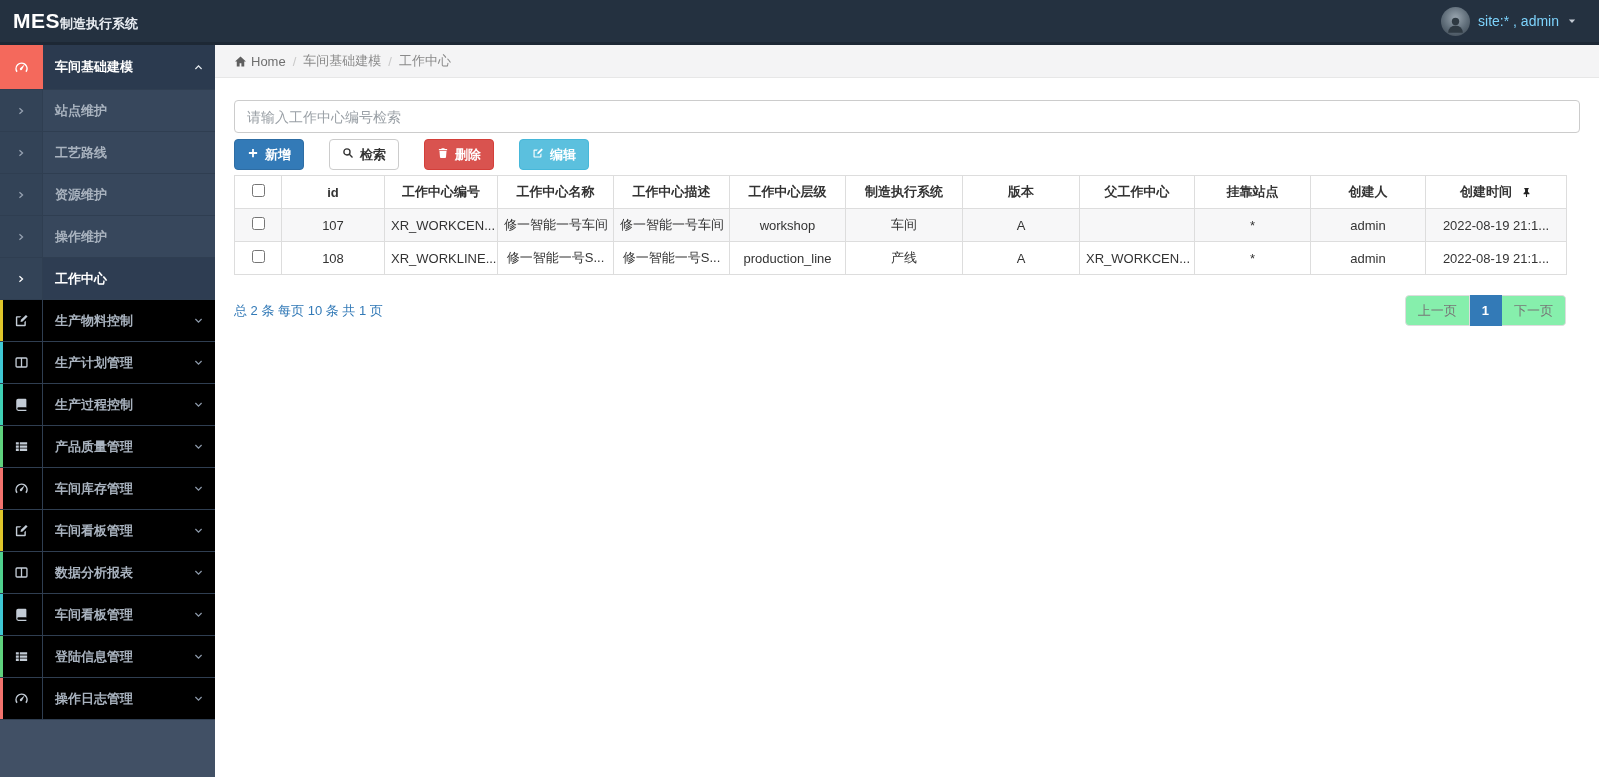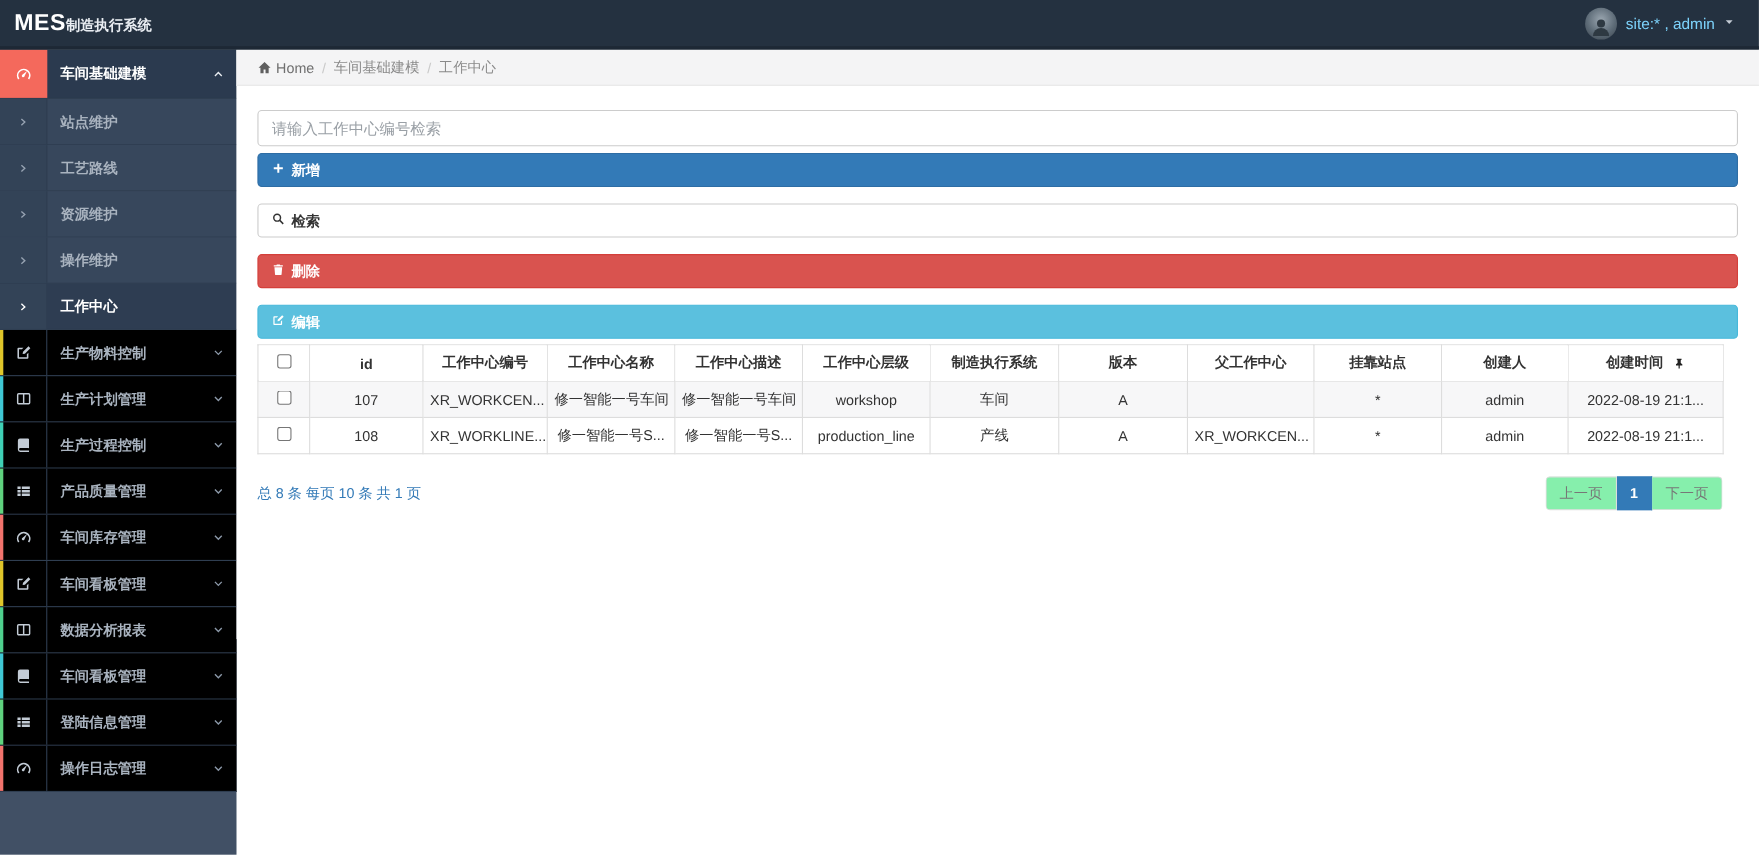--- a/index.html
+++ b/index.html
@@ -56,21 +56,21 @@
   .crumb-sep { color:#c9c9c9; }
   .crumb { color:#8a8a8a; }
   .crumb-home { color:#6f6f6f; display:flex; align-items:center; gap:4px; cursor:pointer; }
 
   .main { padding:22px 19px 0 19px; }
   .search-input { width:100%; height:33px; border:1px solid #ccc; border-radius:4px;
     padding:0 12px; font-size:14px; color:#555; outline:none;
     font-family:"Liberation Sans","DejaVu Sans",sans-serif; }
   .search-input::placeholder { color:#9aa0a6; }
 
-  .toolbar { margin-top:6px; display:flex; gap:15px;flex-direction:column; }
+  .toolbar { margin-top:6px; display:flex; gap:25px; }
   .btn { height:31px; padding:0 12px; border-radius:4px; font-size:13px; font-weight:bold;
     display:inline-flex; align-items:center; gap:6px; cursor:pointer; border:1px solid transparent;
     font-family:"Liberation Sans","DejaVu Sans",sans-serif; }
   .btn svg { width:12px; height:12px; }
   .btn-primary { background:#337ab7; border-color:#2e6da4; color:#fff; }
   .btn-default { background:#fff; border-color:#ccc; color:#333; }
   .btn-danger  { background:#d9534f; border-color:#d43f3a; color:#fff; }
   .btn-info    { background:#5bc0de; border-color:#46b8da; color:#fff; }
 
   
@@ -452,21 +452,21 @@
             <td>A</td>
             <td>XR_WORKCEN...</td>
             <td>*</td>
             <td>admin</td>
             <td>2022-08-19 21:1...</td>
           </tr>
         </tbody>
       </table>
 
     <div class="page-row">
-      <span class="page-summary">总 8 条 每页 10 条 共 1 页</span>
+      <span class="page-summary">总 2 条 每页 10 条 共 1 页</span>
       <div class="pager">
         <span>上一页</span>
         <span class="active">1</span>
         <span>下一页</span>
       </div>
     </div>
   </div>
 </div>
 
 </body></html>

